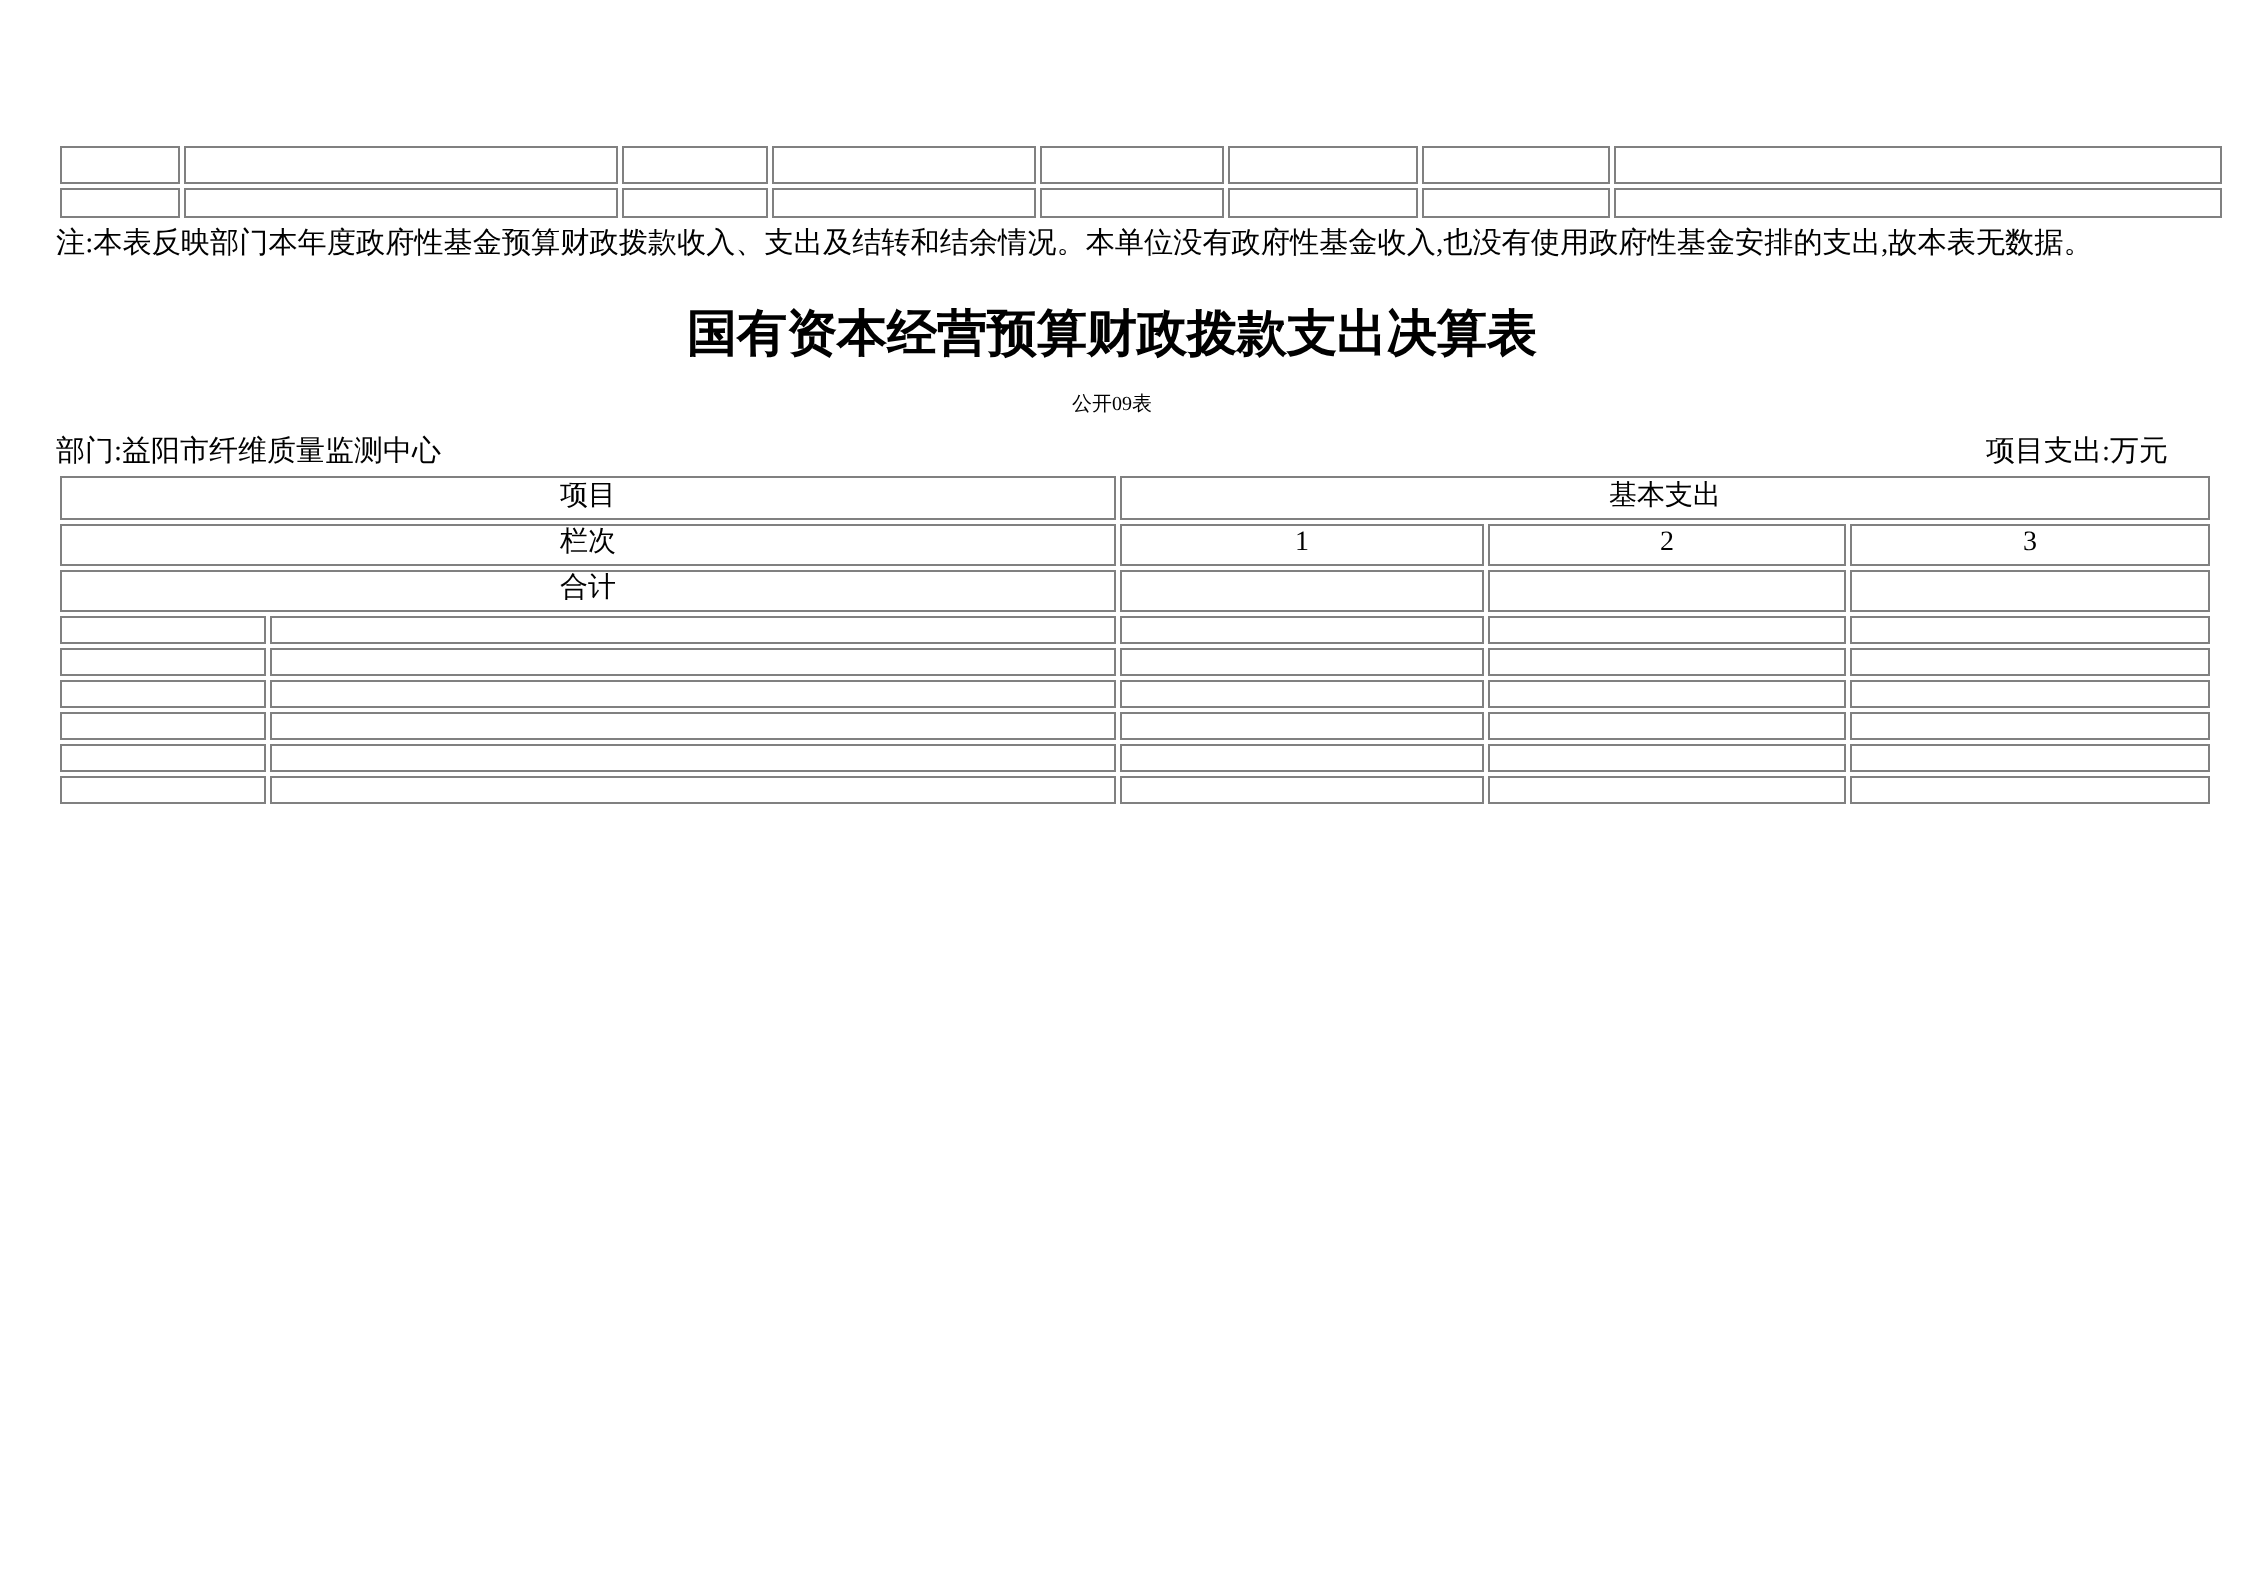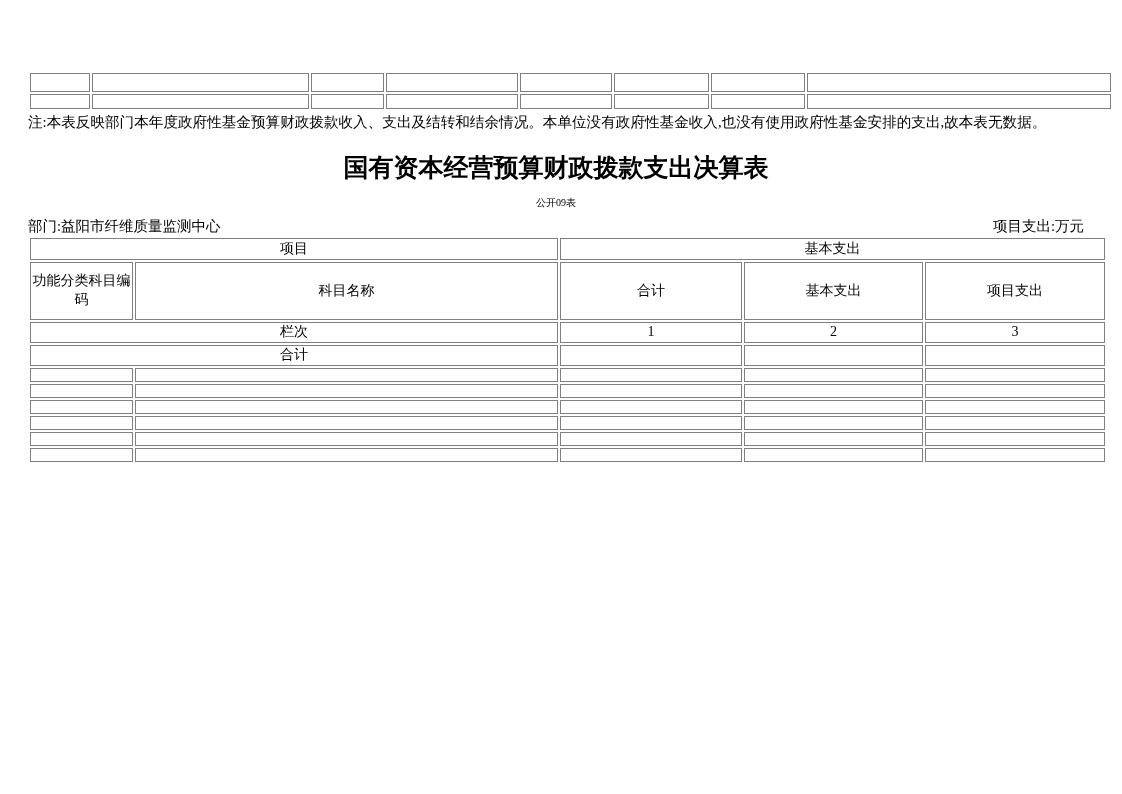--- a/index.html
+++ b/index.html
@@ -136,27 +136,20 @@
         <col style="width:423px">
         <col style="width:182px">
       <col style="width:179px">
         <col style="width:180px">
     </colgroup>
     <tbody>
         <tr class="row-group">
       <td colspan="2">项目</td>
       <td colspan="3">基本支出</td>
     </tr>
-    <tr class="row-headers">
-      <td class="cell-code">功能分类科目编码</td>
-      <td>科目名称</td>
-      <td>合计</td>
-      <td>基本支出</td>
-      <td>项目支出</td>
-    </tr>
     <tr class="row-index">
       <td colspan="2">栏次</td>
       <td>1</td>
       <td>2</td>
       <td>3</td>
     </tr>
     <tr class="row-total">
       <td colspan="2">合计</td>
       <td></td>
       <td></td>

